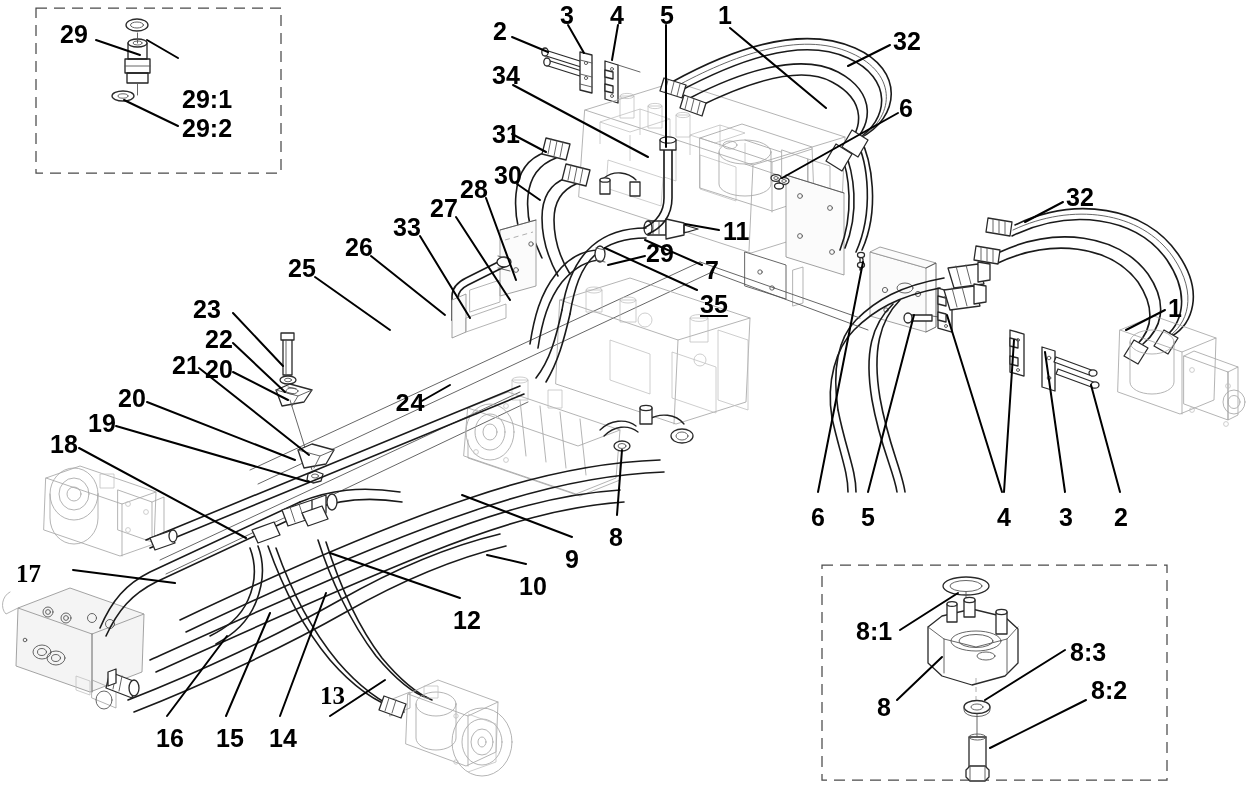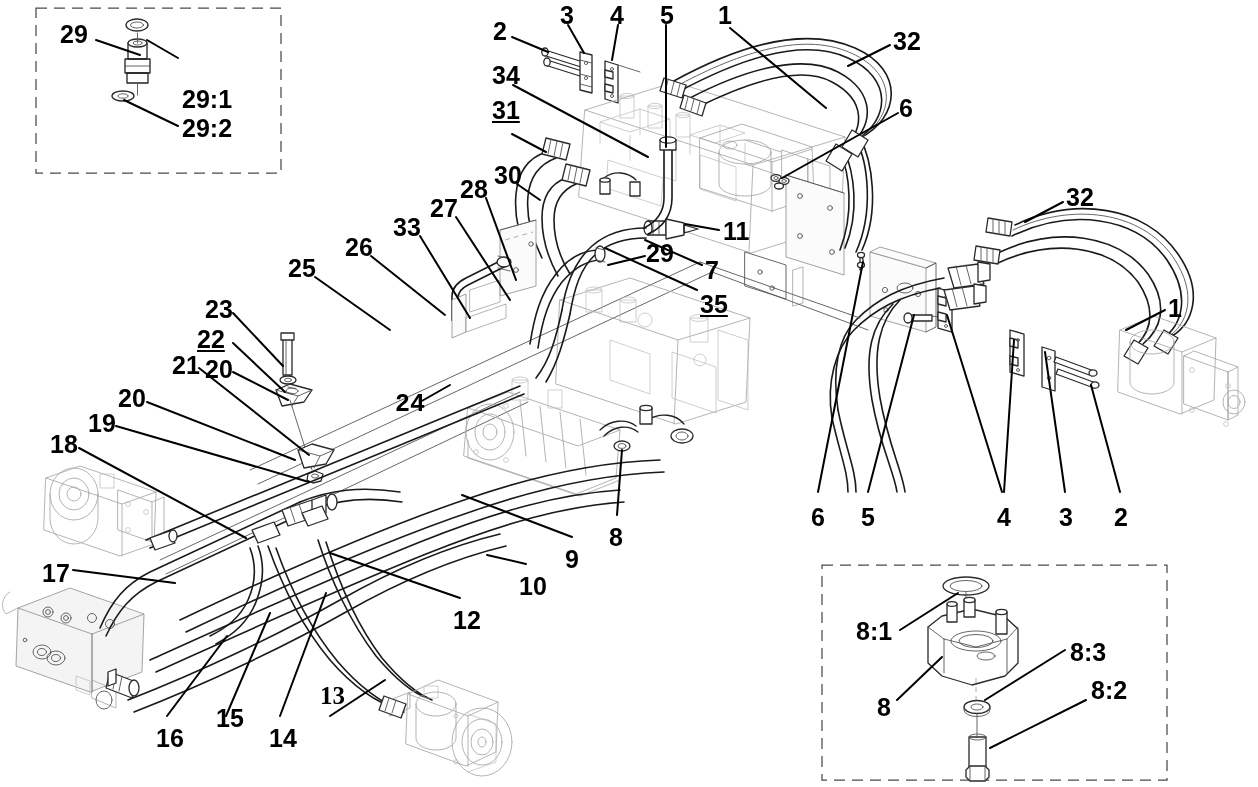--- a/index.html
+++ b/index.html
@@ -652,53 +652,53 @@
       <div class="callout sub" style="left: 182px; top: 47px; margin-top: 40px;">29:1</div>
       <div class="callout sub" style="left: 182px; top: 116px;">29:2</div>
       <div class="callout" style="left: 493px; top: 19px;">2</div>
       <div class="callout" style="left: 560px; top: 3px;">3</div>
       <div class="callout" style="left: 610px; top: 3px;">4</div>
       <div class="callout" style="left: 660px; top: 3px;">5</div>
       <div class="callout" style="left: 718px; top: 3px;">1</div>
       <div class="callout" style="left: 893px; top: 29px;">32</div>
       <div class="callout" style="left: 492px; top: 63px;">34</div>
       <div class="callout" style="left: 899px; top: 96px;">6</div>
-      <div class="callout" style="left: 492px; top: 98px; text-decoration: underline;">31</div>
+      <div class="callout" style="left: 492px; top: 122px;">31</div>
       <div class="callout" style="left: 1066px; top: 185px;">32</div>
       <div class="callout" style="left: 494px; top: 163px;">30</div>
       <div class="callout" style="left: 460px; top: 177px;">28</div>
       <div class="callout" style="left: 430px; top: 196px;">27</div>
       <div class="callout" style="left: 393px; top: 215px;">33</div>
       <div class="callout" style="left: 646px; top: 241px;">29</div>
       <div class="callout" style="left: 345px; top: 235px;">26</div>
       <div class="callout" style="left: 288px; top: 256px;">25</div>
       <div class="callout" style="left: 723px; top: 219px;">11</div>
       <div class="callout" style="left: 705px; top: 258px;">7</div>
       <div class="callout" style="left: 700px; top: 292px; text-decoration: underline;">35</div>
       <div class="callout" style="left: 1168px; top: 296px;">1</div>
-      <div class="callout" style="left: 205px; top: 297px;">23</div>
-      <div class="callout" style="left: 197px; top: 327px; text-decoration: underline;">22</div>
+      <div class="callout" style="left: 193px; top: 297px;">23</div>
+      <div class="callout" style="left: 205px; top: 327px;">22</div>
       <div class="callout" style="left: 205px; top: 357px;">20</div>
       <div class="callout" style="left: 172px; top: 353px;">21</div>
       <div class="callout" style="left: 118px; top: 386px;">20</div>
       <div class="callout" style="left: 88px; top: 411px;">19</div>
       <div class="callout" style="left: 50px; top: 432px; text-align: right;">18</div>
       <div class="callout" style="left: 395px; top: 392px; font-family: Liberation Mono, monospace;">24</div>
       <div class="callout" style="left: 811px; top: 505px;">6</div>
       <div class="callout" style="left: 861px; top: 505px;">5</div>
       <div class="callout" style="left: 997px; top: 505px;">4</div>
       <div class="callout" style="left: 1059px; top: 505px;">3</div>
       <div class="callout" style="left: 1114px; top: 505px;">2</div>
       <div class="callout" style="left: 609px; top: 525px;">8</div>
       <div class="callout" style="left: 565px; top: 547px;">9</div>
       <div class="callout" style="left: 519px; top: 574px;">10</div>
-      <div class="callout" style="left: 42px; top: 561px;">17</div>
+      <div class="callout" style="left: 16px; top: 561px; font-family: Liberation Serif, serif;">17</div>
       <div class="callout" style="left: 453px; top: 608px;">12</div>
       <div class="callout" style="left: 156px; top: 726px;">16</div>
-      <div class="callout" style="left: 216px; top: 706px;">15</div>
+      <div class="callout" style="left: 216px; top: 726px;">15</div>
       <div class="callout" style="left: 269px; top: 726px;">14</div>
       <div class="callout" style="left: 320px; top: 683px; font-family: Liberation Serif, serif;">13</div>
       <div class="callout sub" style="left: 856px; top: 619px;">8:1</div>
       <div class="callout" style="left: 877px; top: 695px;">8</div>
       <div class="callout sub" style="left: 1070px; top: 640px;">8:3</div>
       <div class="callout sub" style="left: 1091px; top: 678px;">8:2</div>
     </div>
 
 </div>
 

